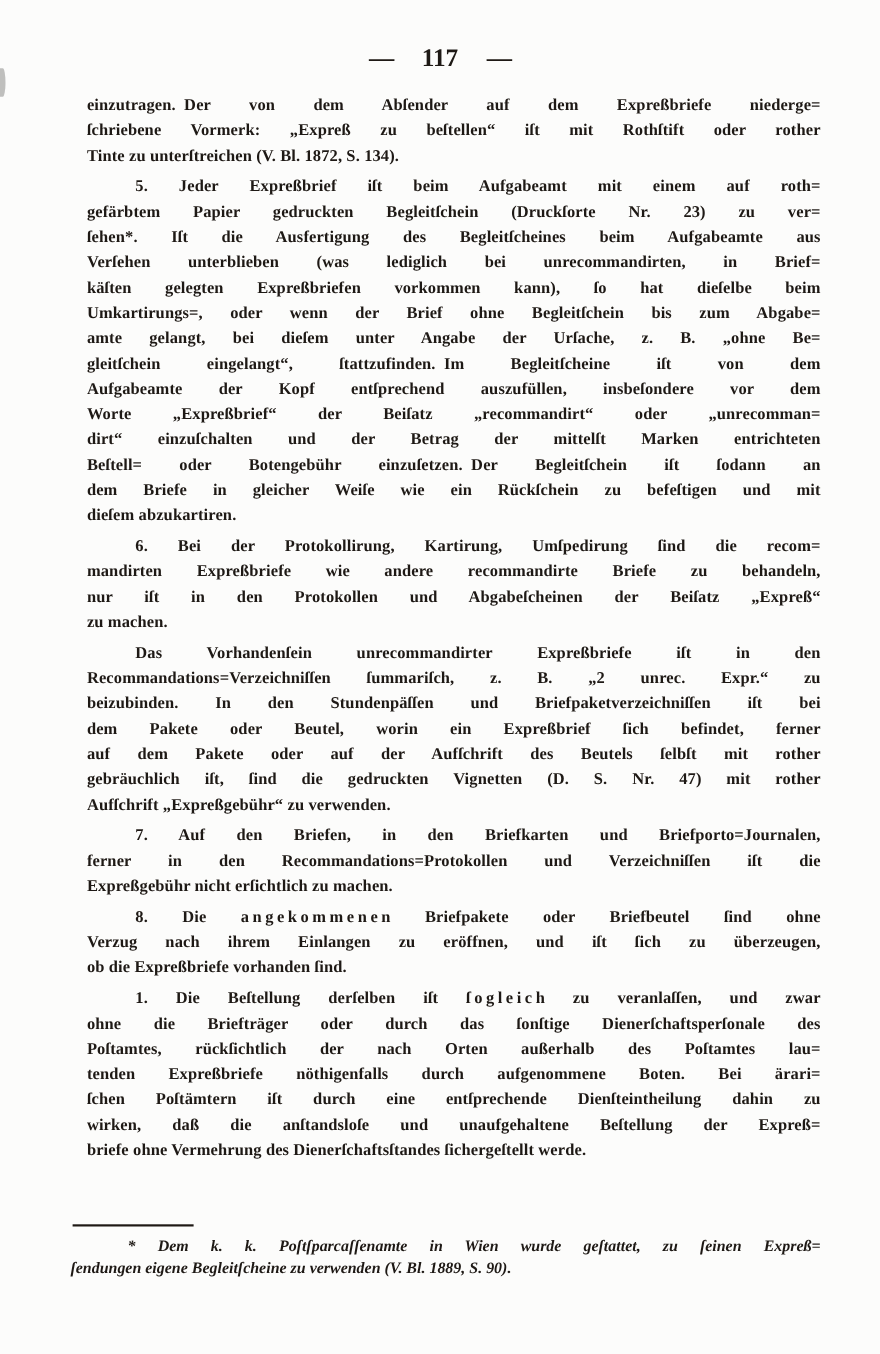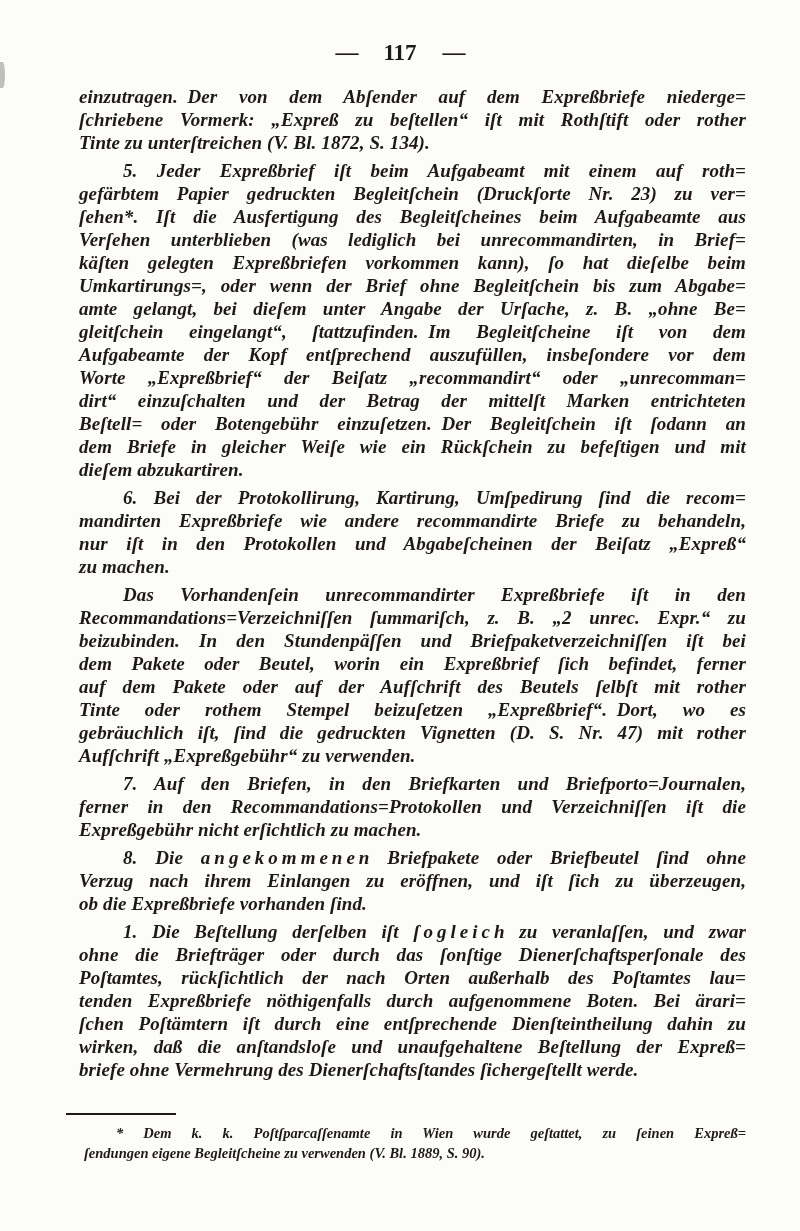--- a/index.html
+++ b/index.html
@@ -30,25 +30,24 @@
     font-size: 23px;
     font-weight: bold;
   }
   .header .dash { letter-spacing: -1px; }
   
   .body-text {
     position: absolute;
     left: 79px;
     top: 85px;
     width: 667px;
-    font-size: 19px;
+    font-size: 15px;
     line-height: 23px;
     font-weight: bold;
     letter-spacing: 0.1px;
-    font-style: italic;
   }
   .para + .para { margin-top: 5px; }
   .line {
     text-align: justify;
     text-align-last: justify;
     min-height: 23px;
   }
   .para .line:last-child { text-align-last: left; }
   .para.indent .line:first-child { text-indent: 44px; }
   
@@ -65,21 +64,21 @@
     left: 64px;
     top: 1123px;
     width: 682px;
     font-size: 14.5px;
     line-height: 20px;
     font-weight: bold;
     font-style: italic;
   }
   .footnote .line { min-height: 20px; }
   .footnote .line:first-child { text-indent: 52px; }
-  .footnote .line:last-child { text-align-last: left; margin-left: 20px; }
+  .footnote .line:last-child { text-align-last: left; }
   
   .smudge {
     position: absolute;
     left: 0px;
     top: 62px;
     width: 5px;
     height: 26px;
     background: #8d8d8a;
     opacity: 0.55;
     border-radius: 0 60% 60% 0;
@@ -124,21 +123,20 @@
         <div class="line">mandirten Expreßbriefe wie andere recommandirte Briefe zu behandeln,</div>
         <div class="line">nur iſt in den Protokollen und Abgabeſcheinen der Beiſatz „Expreß“</div>
         <div class="line">zu machen.</div>
       </div>
       <div class="para indent">
         <div class="line">Das Vorhandenſein unrecommandirter Expreßbriefe iſt in den</div>
         <div class="line">Recommandations=Verzeichniſſen ſummariſch, z. B. „2 unrec. Expr.“ zu</div>
         <div class="line">beizubinden. In den Stundenpäſſen und Briefpaketverzeichniſſen iſt bei</div>
         <div class="line">dem Pakete oder Beutel, worin ein Expreßbrief ſich befindet, ferner</div>
         <div class="line">auf dem Pakete oder auf der Aufſchrift des Beutels ſelbſt mit rother</div>
-        <div class="line">Tinte oder rothem Stempel beizuſetzen „Expreßbrief“. Dort, wo es</div>
         <div class="line">gebräuchlich iſt, ſind die gedruckten Vignetten (D. S. Nr. 47) mit rother</div>
         <div class="line">Aufſchrift „Expreßgebühr“ zu verwenden.</div>
       </div>
       <div class="para indent">
         <div class="line">7. Auf den Briefen, in den Briefkarten und Briefporto=Journalen,</div>
         <div class="line">ferner in den Recommandations=Protokollen und Verzeichniſſen iſt die</div>
         <div class="line">Expreßgebühr nicht erſichtlich zu machen.</div>
       </div>
       <div class="para indent">
         <div class="line">8. Die a n g e k o m m e n e n Briefpakete oder Briefbeutel ſind ohne</div>

